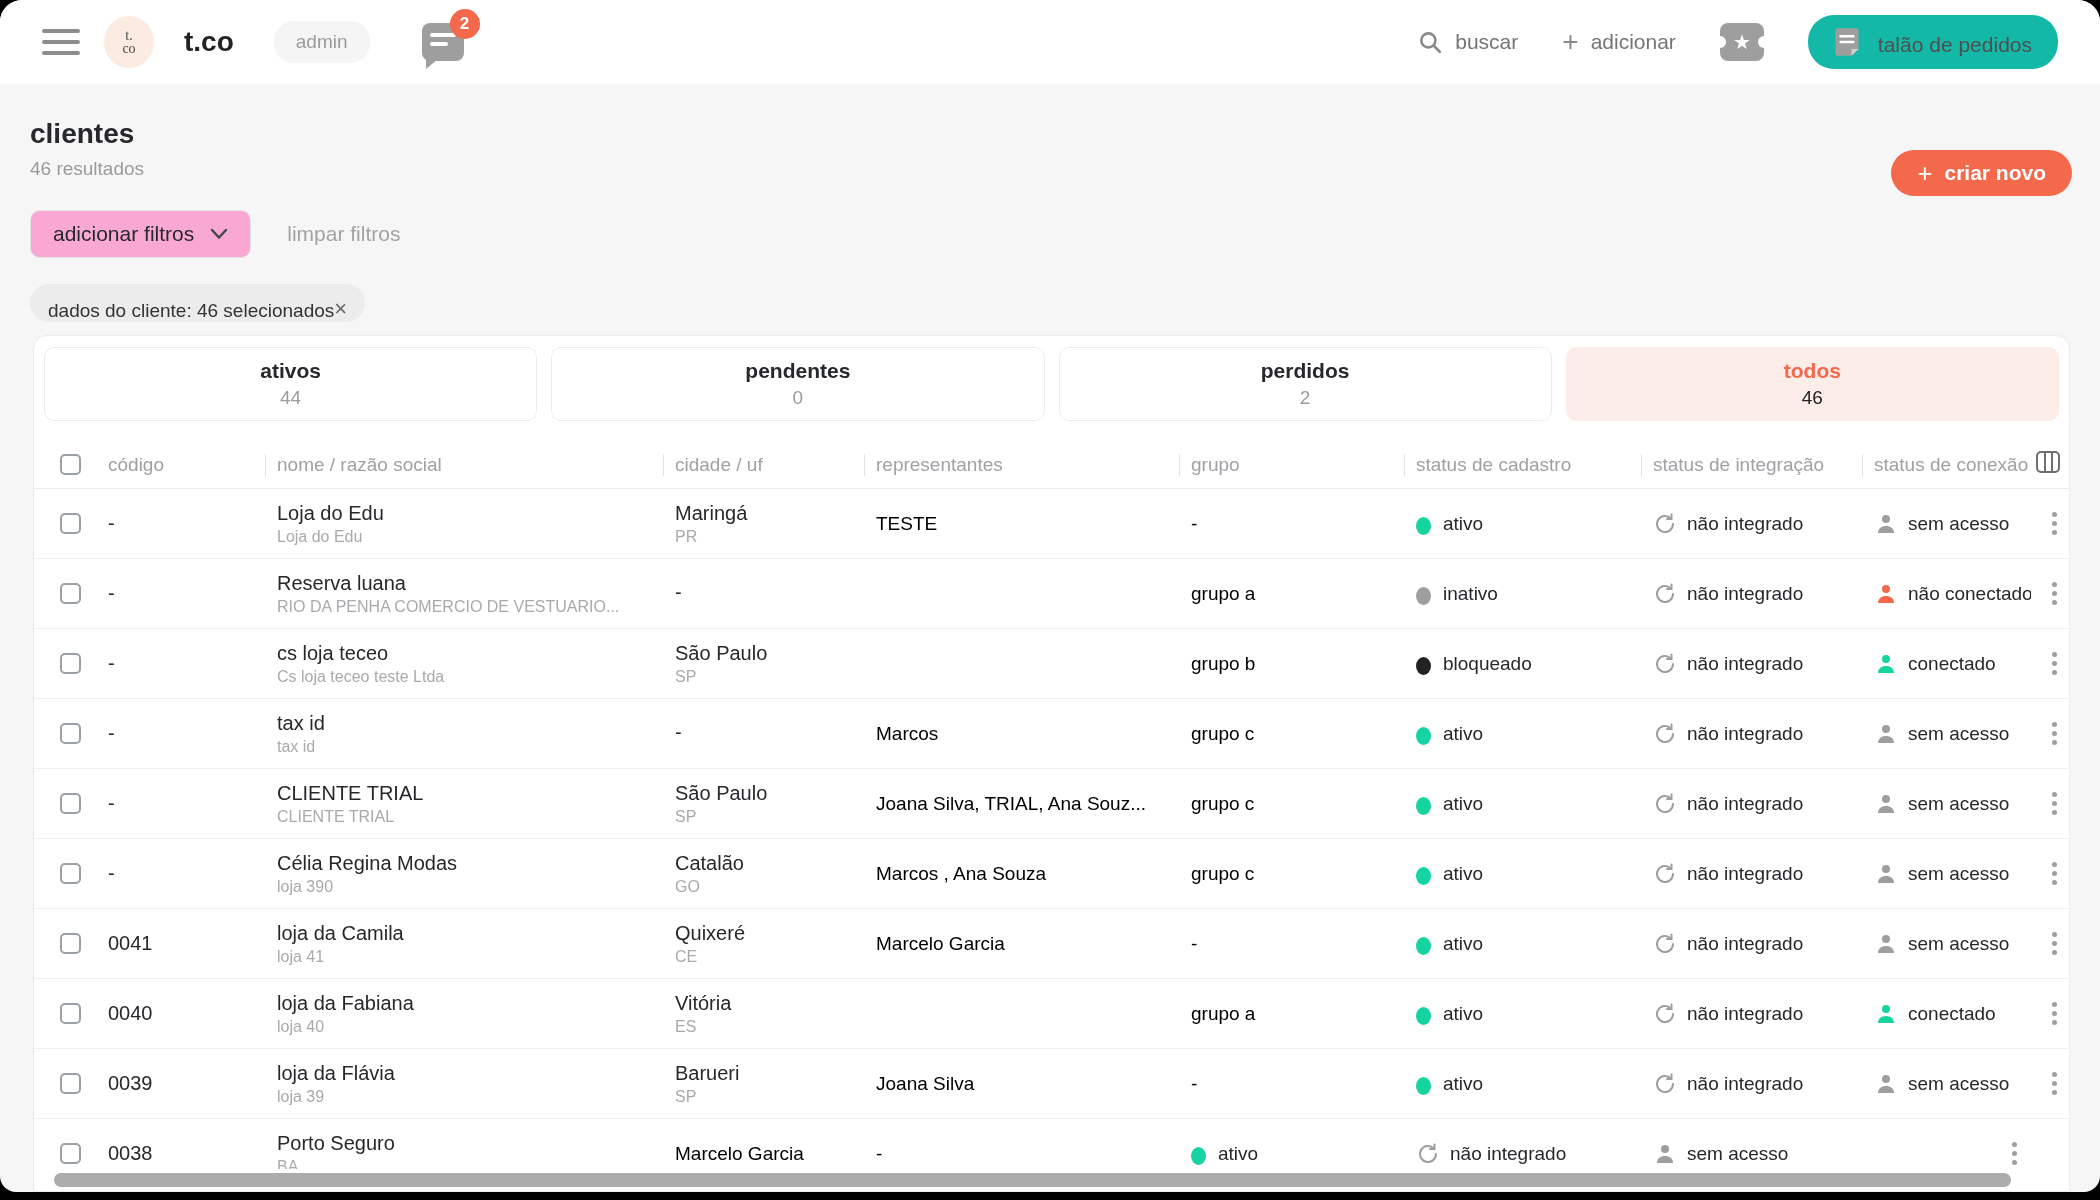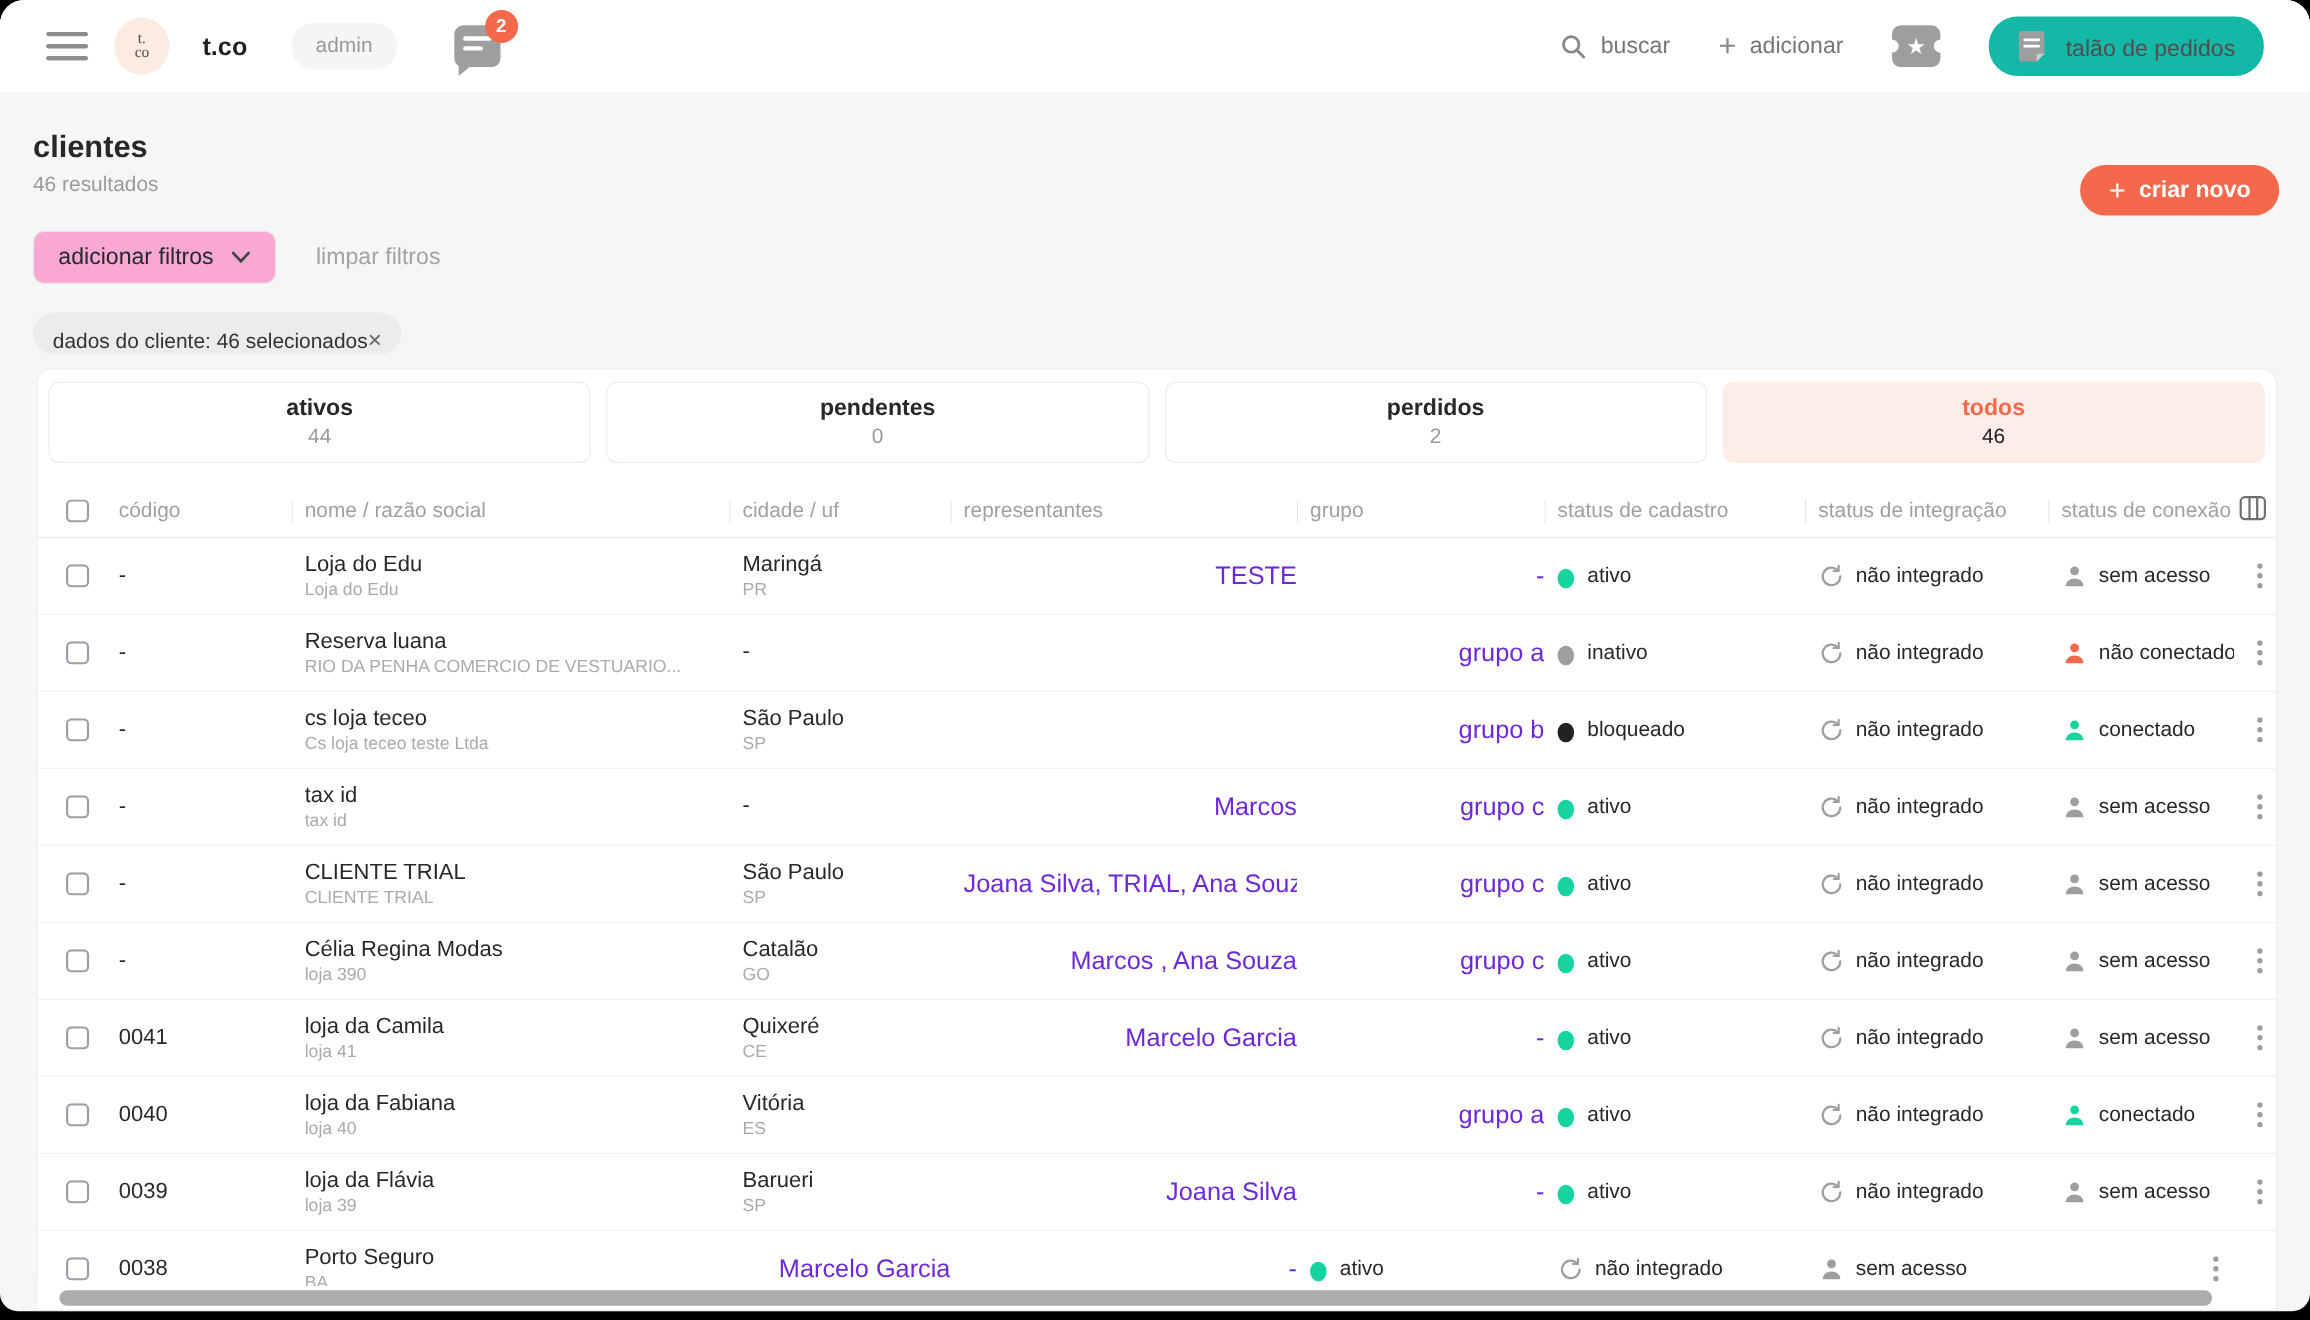--- a/index.html
+++ b/index.html
@@ -7,21 +7,21 @@
   .window { position:absolute; top:0; left:0; width:2100px; height:1192px; background:#F6F6F6;
             border-radius:22px 22px 16px 16px; overflow:hidden; }
 
   
   .appbar { position:relative; height:84px; background:#fff; display:flex; align-items:center; padding:0 42px; }
   .hamburger { width:38px; height:26px; display:flex; flex-direction:column; justify-content:space-between; cursor:pointer; }
   .hamburger span { display:block; height:4px; border-radius:2px; background:#8d8d8d; }
   .logo { width:50px; height:52px; border-radius:50%; background:#FBEBE1; margin-left:24px;
           display:flex; flex-direction:column; align-items:center; justify-content:center;
           font-family:"Liberation Serif", serif; color:#4a4a4a; font-size:14px; line-height:13px; }
-  .brand { margin-left:30px; font-size:23px; font-weight:bold; color:#222; }
+  .brand { margin-left:30px; font-size:28px; font-weight:bold; color:#222; }
   .role-pill { margin-left:40px; background:#F5F5F5; color:#9a9a9a; font-size:19px; padding:10px 22px; border-radius:20px; }
   .chat-wrap { position:relative; margin-left:52px; }
   .chat-icon { width:42px; height:38px; background:#9e9e9e; border-radius:8px; position:relative; }
   .chat-icon::before { content:""; position:absolute; left:4px; bottom:-8px; border-left:12px solid #9e9e9e; border-bottom:10px solid transparent; }
   .chat-icon i { position:absolute; left:8px; right:8px; height:3.5px; background:#fff; border-radius:2px; }
   .chat-icon i:nth-child(1){ top:10px; } .chat-icon i:nth-child(2){ top:19px; right:16px; }
   .chat-badge { position:absolute; top:-14px; right:-16px; width:30px; height:30px; border-radius:50%;
                 background:#F4694C; color:#fff; font-size:17px; font-weight:bold; display:flex; align-items:center; justify-content:center; }
   .appbar-right { margin-left:auto; display:flex; align-items:center; gap:44px; }
   .bar-action { display:flex; align-items:center; gap:12px; color:#757575; font-size:21px; cursor:pointer; }
@@ -68,21 +68,21 @@
   .thead > div.sep::before { content:""; position:absolute; left:0; top:50%; transform:translateY(-50%); width:1px; height:28px; background:#E2E2E2; }
   .cb { width:21px; height:21px; border:2px solid #9AA0A6; border-radius:5px; background:#fff; margin-left:14px; cursor:pointer; }
   .cols-icon { justify-self:end; margin-right:10px; cursor:pointer; }
 
   .trow { height:70px; border-bottom:1px solid #F0F0F0; }
   .trow > div { padding-left:12px; overflow:hidden; white-space:nowrap; }
   .cell-code { font-size:20px; color:#26282B; }
   .cell-two { display:flex; flex-direction:column; justify-content:center; gap:3px; }
   .main-txt { font-size:20px; color:#26282B; }
   .sub-txt { font-size:16px; color:#A8AAAD; }
-  .cell-plain { font-size:23px; color:#6d28d9;text-align:right; }
+  .cell-plain { font-size:19px; color:#000000; }
   .status-cell { display:flex; align-items:flex-end; gap:12px; font-size:19px; color:#26282B; }
   .dot { width:15px; height:18px; border-radius:50%; flex:none; }
   .sync-cell { display:flex; align-items:center; gap:10px; font-size:19px; color:#26282B; }
   .sync-cell svg { flex:none; }
   .conn-cell { display:flex; align-items:center; gap:10px; font-size:19px; color:#26282B; }
   .person { flex:none; }
   .kebab { display:flex; flex-direction:column; gap:4px; align-items:center; justify-self:end; margin-right:14px; cursor:pointer; }
   .kebab i { width:5px; height:5px; border-radius:50%; background:#9e9e9e; }
 
   .c-green { color:#15D4A0; } .dot.c-green { background:#15D4A0; }

